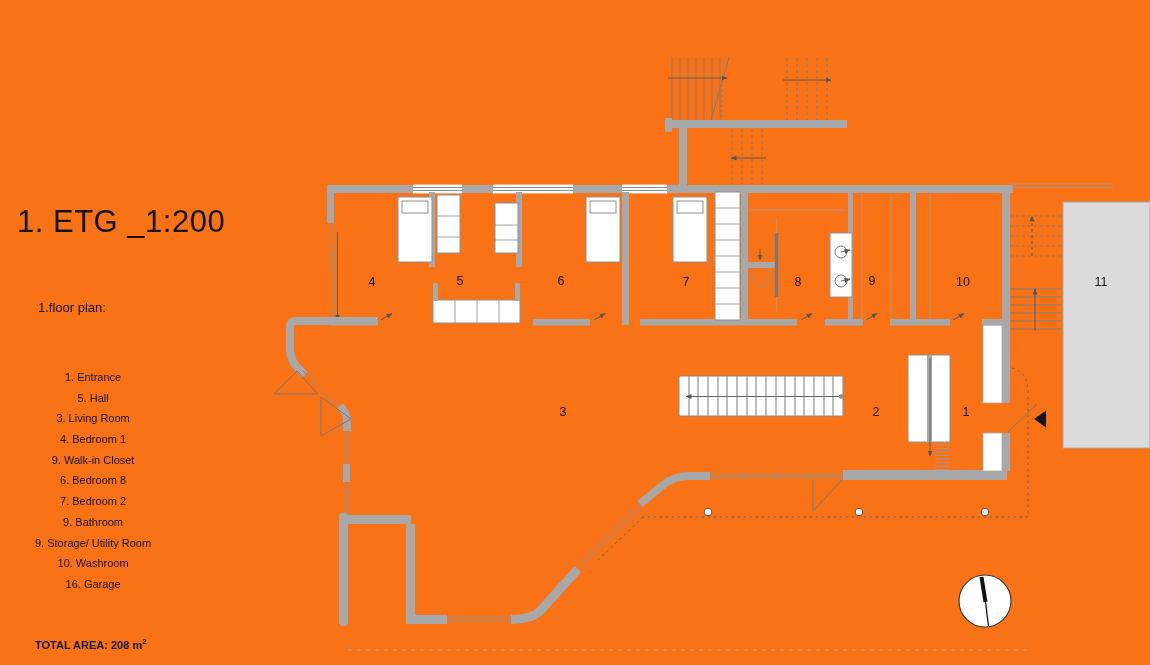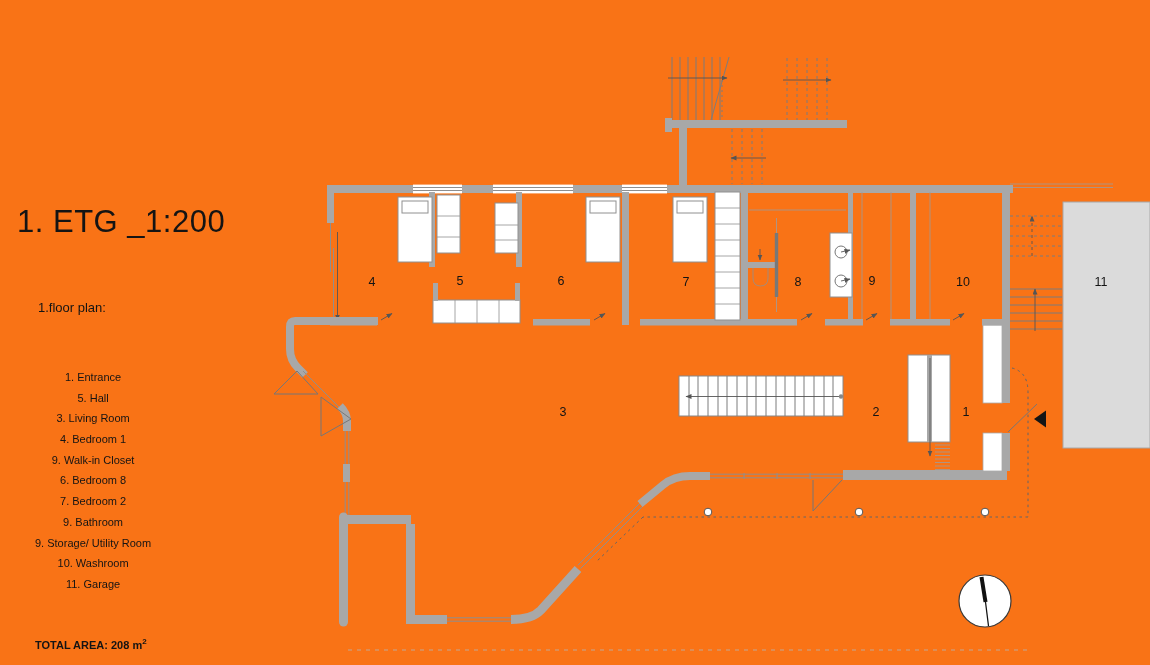--- a/index.html
+++ b/index.html
@@ -39,21 +39,21 @@
     <div class="li">1. Entrance</div>
     <div class="li">5. Hall</div>
     <div class="li">3. Living Room</div>
     <div class="li">4. Bedroom 1</div>
     <div class="li">9. Walk-in Closet</div>
     <div class="li">6. Bedroom 8</div>
     <div class="li">7. Bedroom 2</div>
     <div class="li">9. Bathroom</div>
     <div class="li">9. Storage/ Utility Room</div>
     <div class="li">10. Washroom</div>
-    <div class="li">11. Garage</div>
+    <div class="li">16. Garage</div>
   </div>
 
   <div class="total"><span>TOTAL AREA: 208 m</span><sup>2</sup></div>
 
   <svg width="1150" height="665" viewBox="0 0 1150 665">
     <defs>
       <marker id="arw" markerWidth="7" markerHeight="6" refX="5.5" refY="2.5" orient="auto" markerUnits="userSpaceOnUse">
         <path d="M0,0 L6,2.5 L0,5 z" fill="#555"></path>
       </marker>
     </defs>

